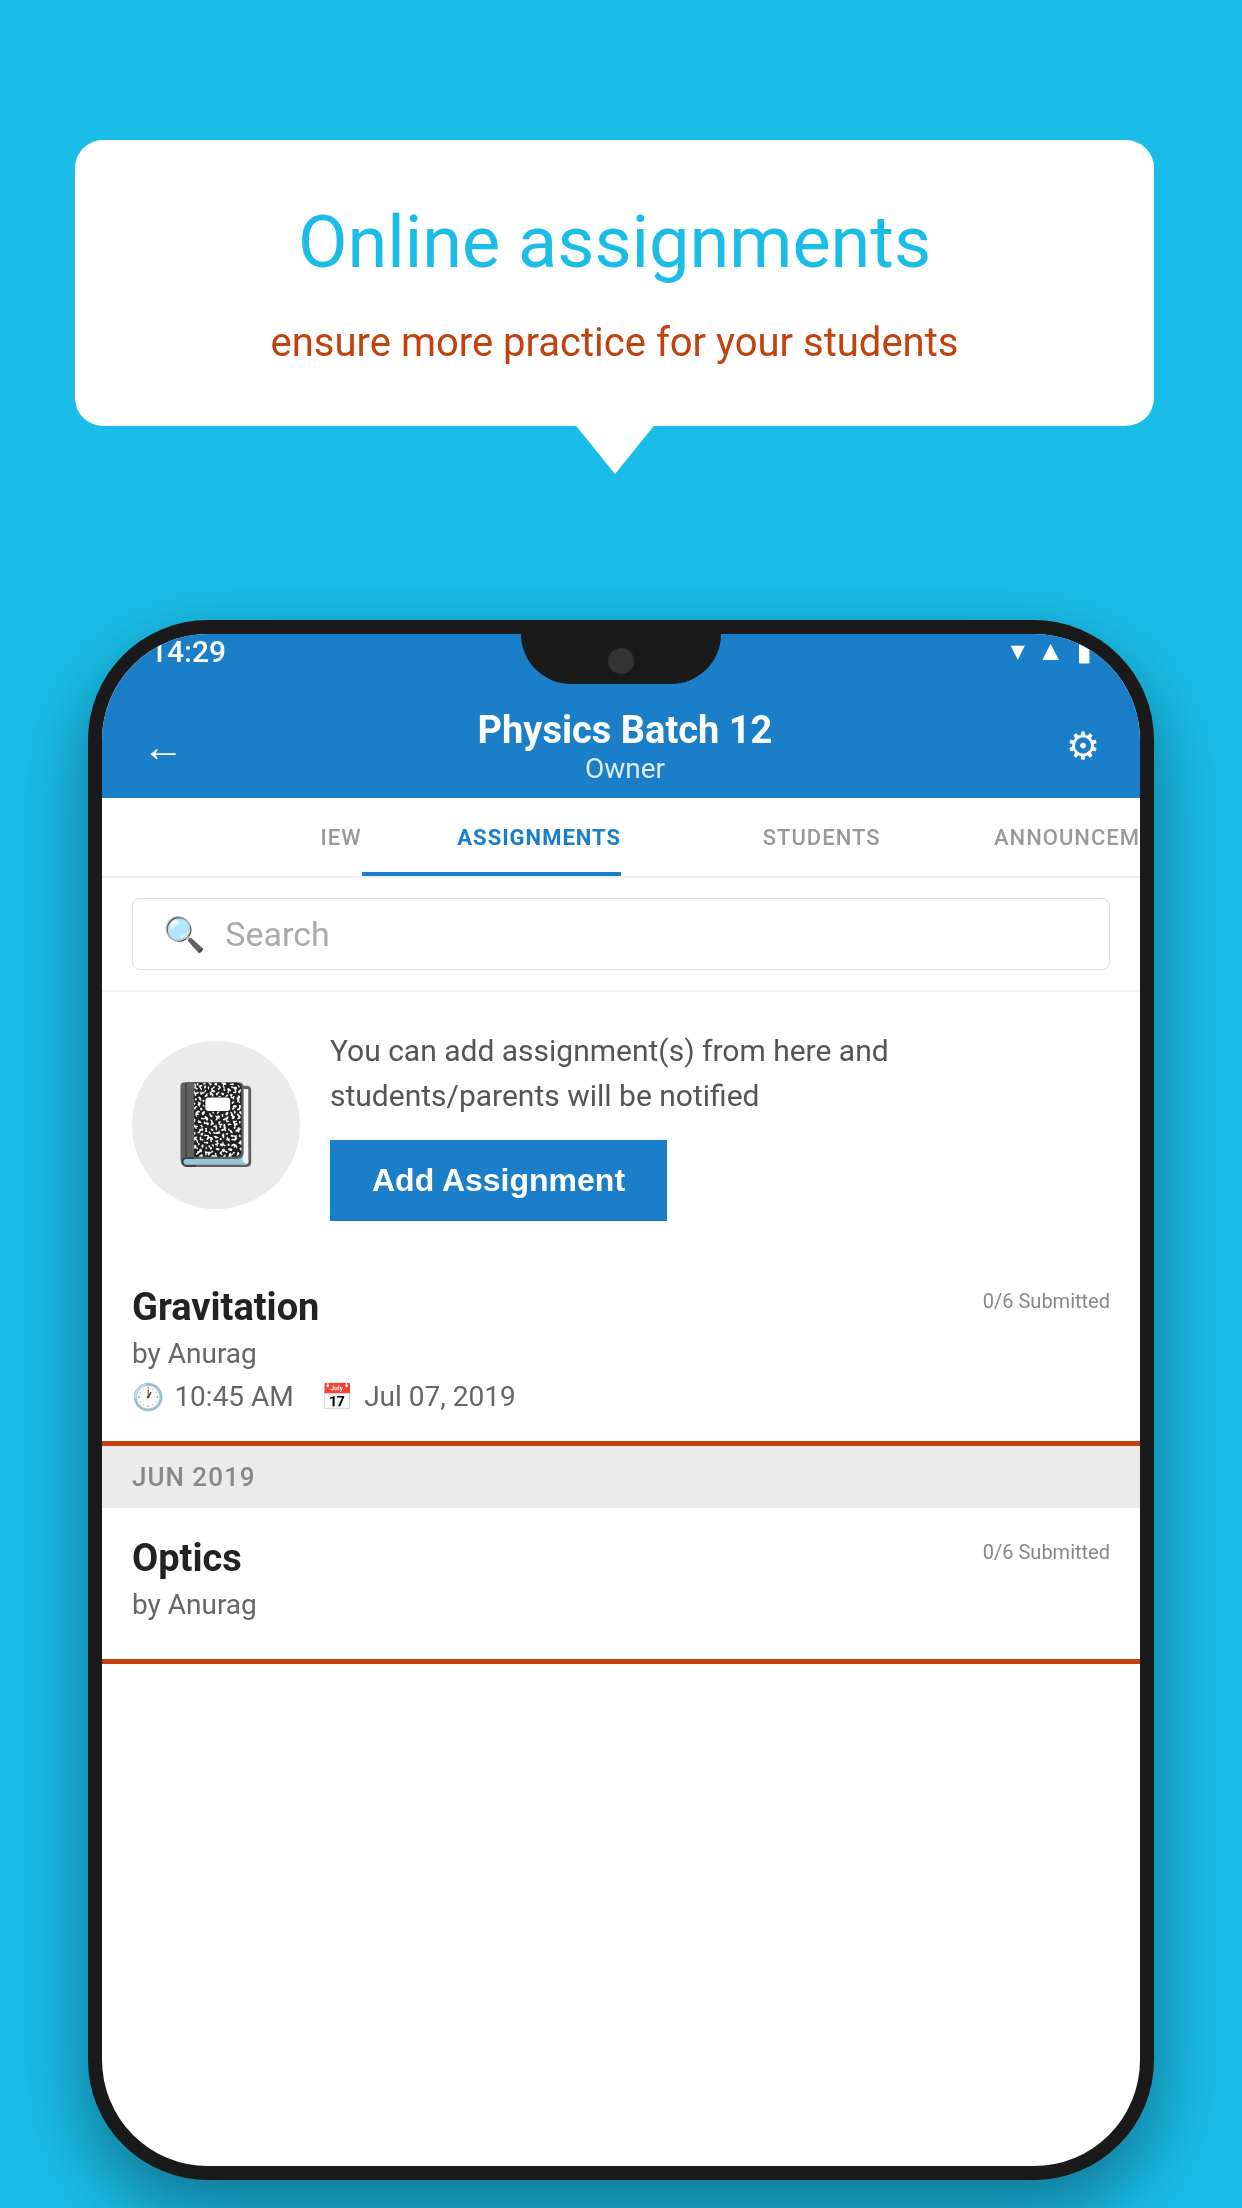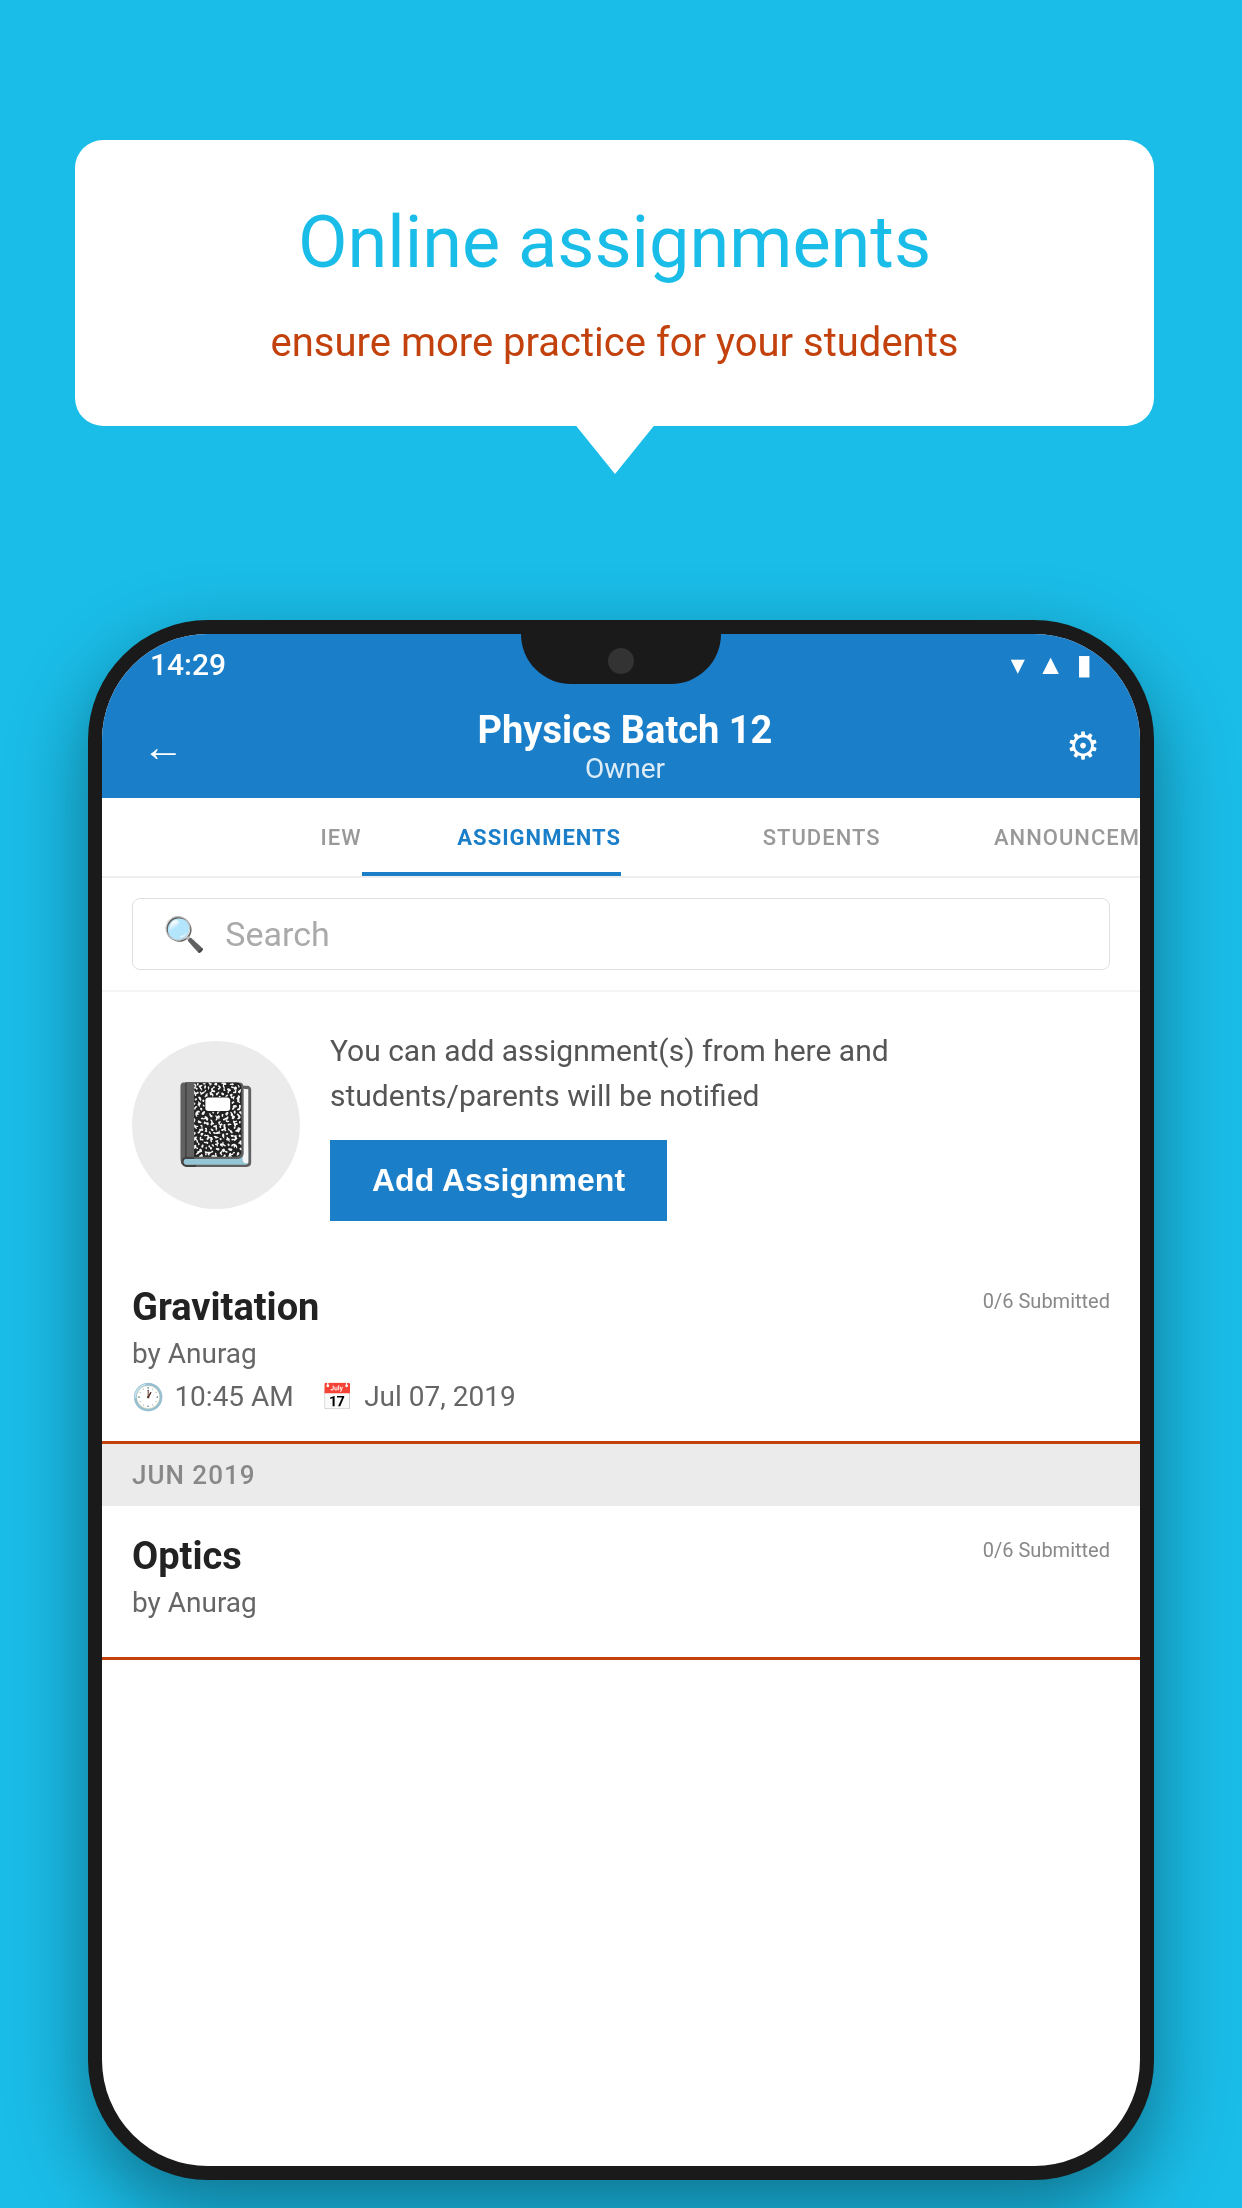--- a/index.html
+++ b/index.html
@@ -77,21 +77,21 @@
       border-radius: 106px;
       overflow: hidden;
       position: relative;
     }
 
     
     .status-bar {
       background: #1a7ec8;
       height: 60px;
       display: flex;
-      align-items: center;
+      align-items: flex-start;
       justify-content: space-between;
       padding: 0 48px;
     }
 
     .status-time {
       color: white;
       font-size: 30px;
       font-weight: 500;
     }
 
@@ -291,21 +291,21 @@
       font-size: 26px;
       color: #888;
       font-weight: 500;
       letter-spacing: 1px;
     }
 
     
     .assignment-item {
       background: white;
       padding: 28px 30px;
-      border-bottom: 3px solid #c2410c;
+      border-bottom: 5px solid #c2410c;
     }
 
     .assignment-header-row {
       display: flex;
       justify-content: space-between;
       align-items: flex-start;
       margin-bottom: 8px;
     }
 
     .assignment-name {

